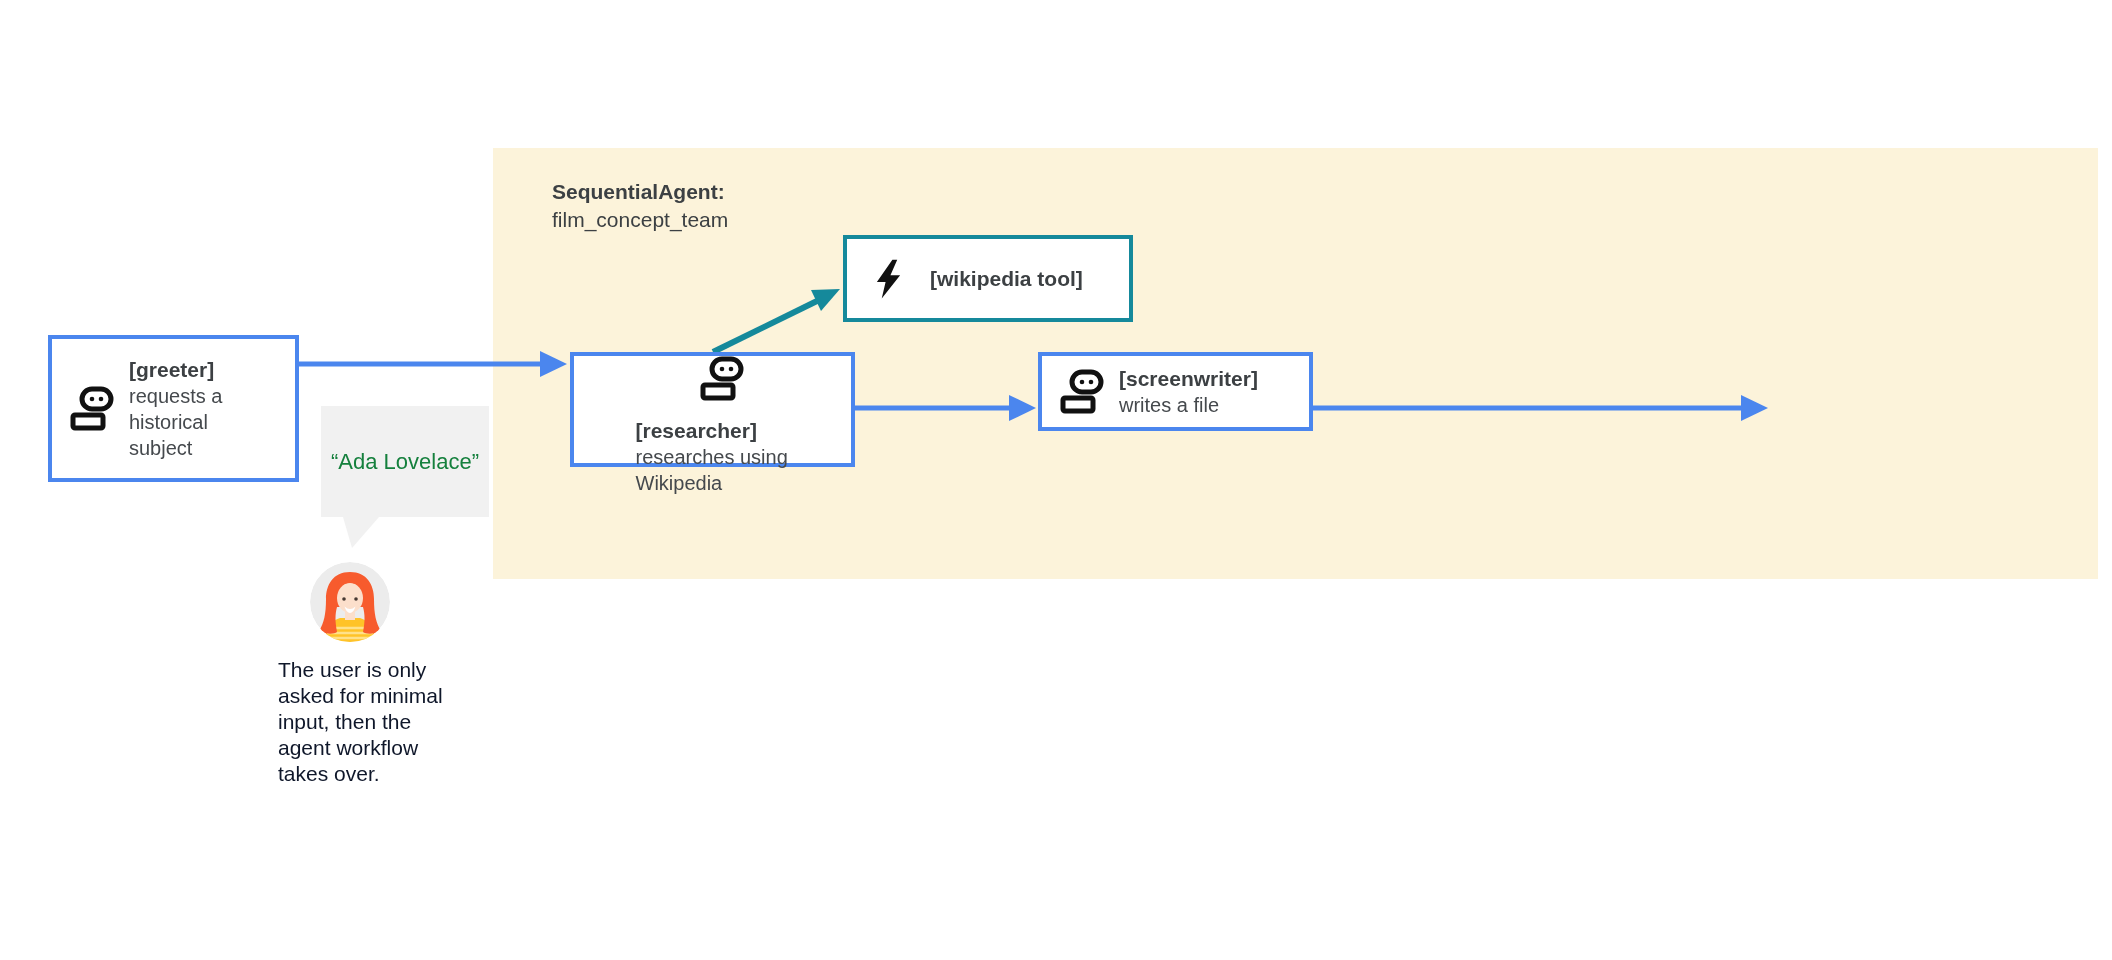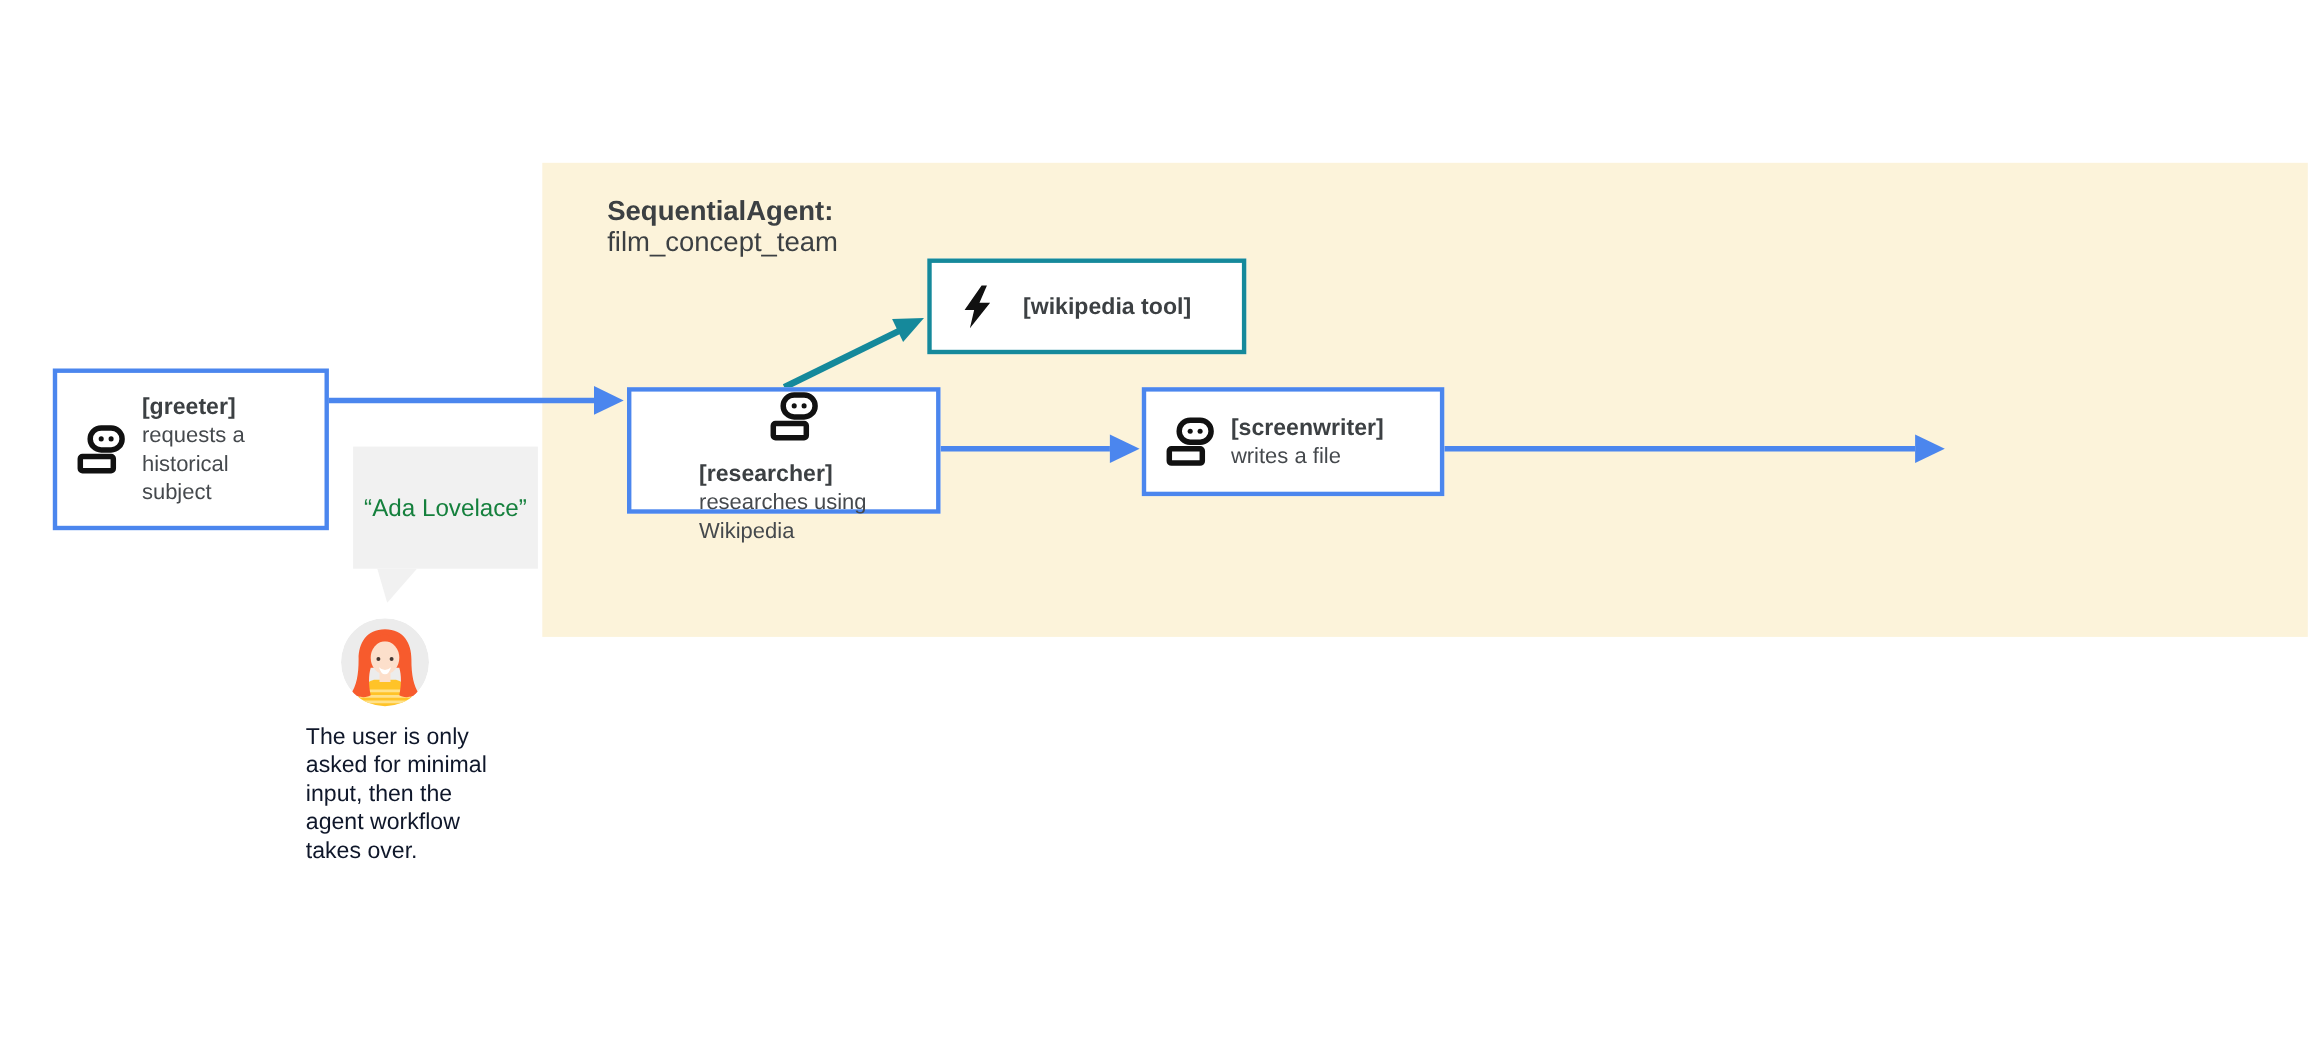--- a/index.html
+++ b/index.html
@@ -9,40 +9,40 @@
     background:#ffffff;
     font-family:"Liberation Sans", sans-serif;
     color:#3c4043;
     overflow:hidden;
   }
   
   .band{
     position:absolute;left:493px;top:148px;width:1605px;height:431px;
     background:#fcf3da;
   }
-  .band-label{position:absolute;left:59px;top:30px;font-size:25px;line-height:28px;color:#3c4043;}
+  .band-label{position:absolute;left:59px;top:30px;font-size:21px;line-height:28px;color:#3c4043;}
   .band-label .b1{font-weight:700;}
   
   .node{
     position:absolute;
     background:#ffffff;
     border:4px solid #4b86ee;
     box-sizing:border-box;
     display:flex;align-items:center;
     padding-left:18px;gap:15px;
   }
   .node.tool{border-color:#15899b;padding-left:26px;gap:26px;}
   .node .icon{flex:0 0 auto;display:flex;align-items:center;}
   .node-name{font-size:21px;font-weight:700;color:#3c4043;line-height:27px;}
   .node-desc{font-size:20px;color:#45494d;line-height:26px;}
   #node-greeter{left:48px;top:335px;width:251px;height:147px;}
   #node-greeter .node-text{width:116px;}
   #node-researcher{left:570px;top:352px;width:285px;height:115px;flex-direction:column;}
   #node-researcher .node-text{width:172px;}
-  #node-screenwriter{left:1038px;top:352px;width:275px;height:99px;}
+  #node-screenwriter{left:1038px;top:352px;width:275px;height:79px;}
   #node-filewriter{left:1772px;top:352px;width:295px;height:111px;}
   #node-filewriter .node-text{width:188px;}
   #node-wikipedia{left:843px;top:235px;width:290px;height:87px;}
   
   #arrows{position:absolute;left:0;top:0;pointer-events:none;}
   
   .bubble{
     position:absolute;left:321px;top:406px;width:168px;height:111px;
     background:#f1f1f1;
     display:flex;align-items:center;justify-content:center;

